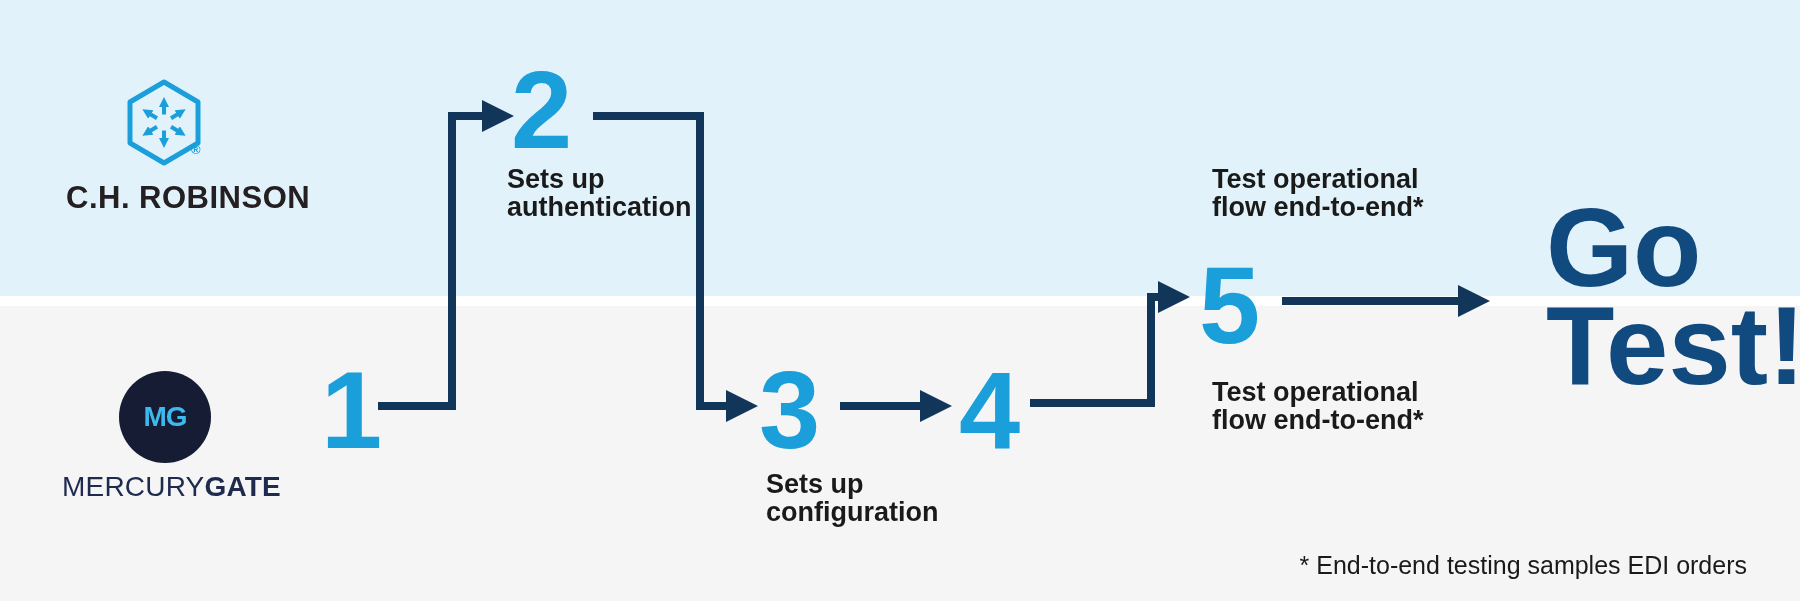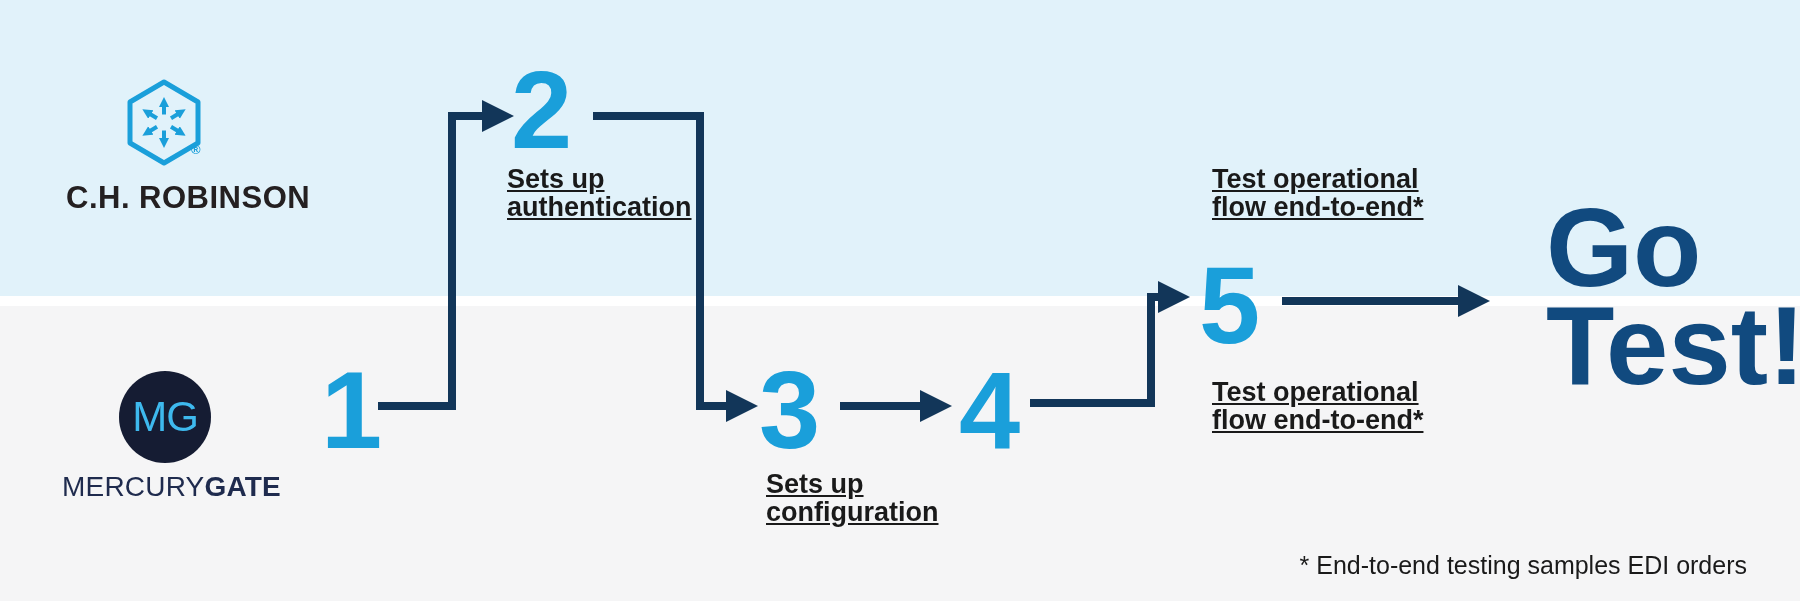--- a/index.html
+++ b/index.html
@@ -31,40 +31,40 @@
   .chr-wordmark{
     position:absolute;left:66px;top:180px;font-size:31px;font-weight:700;
     letter-spacing:.5px;color:var(--chr-wordmark);white-space:nowrap;
   }
 
   
   .mg-circle{
     position:absolute;left:119px;top:371px;width:92px;height:92px;border-radius:50%;
     background:var(--mg-circle);display:flex;align-items:center;justify-content:center;
   }
-  .mg-monogram{font-size:42px;font-weight:400;color:var(--mg-monogram);letter-spacing:-1px;}
+  .mg-monogram{font-size:28px;font-weight:700;color:var(--mg-monogram);letter-spacing:-1px;}
   .mg-wordmark{position:absolute;left:62px;top:471px;font-size:28px;color:var(--mg-wordmark);white-space:nowrap;letter-spacing:.2px;}
   .mg-wordmark .light{font-weight:400;}
   .mg-wordmark .bold{font-weight:700;}
 
   
   .num{
     position:absolute;font-size:110px;line-height:1;font-weight:700;
     color:var(--accent-light-blue);white-space:nowrap;
   }
   .n1{left:321px;top:355px;}
   .n2{left:511px;top:55px;}
   .n3{left:759px;top:355px;}
   .n4{left:959px;top:355px;}
   .n5{left:1199px;top:250px;}
 
   
   .lbl{
     position:absolute;font-size:27px;line-height:28px;font-weight:700;
-    color:var(--text-dark);white-space:nowrap;text-decoration:underline;
+    color:var(--text-dark);white-space:nowrap;
   }
   .l1{left:322px;top:470px;}
   .l2{left:507px;top:165px;}
   .l3{left:766px;top:470px;}
   .l4{left:963px;top:470px;}
   .l5top{left:1212px;top:165px;}
   .l5bottom{left:1212px;top:378px;}
 
   
   .go-live{

